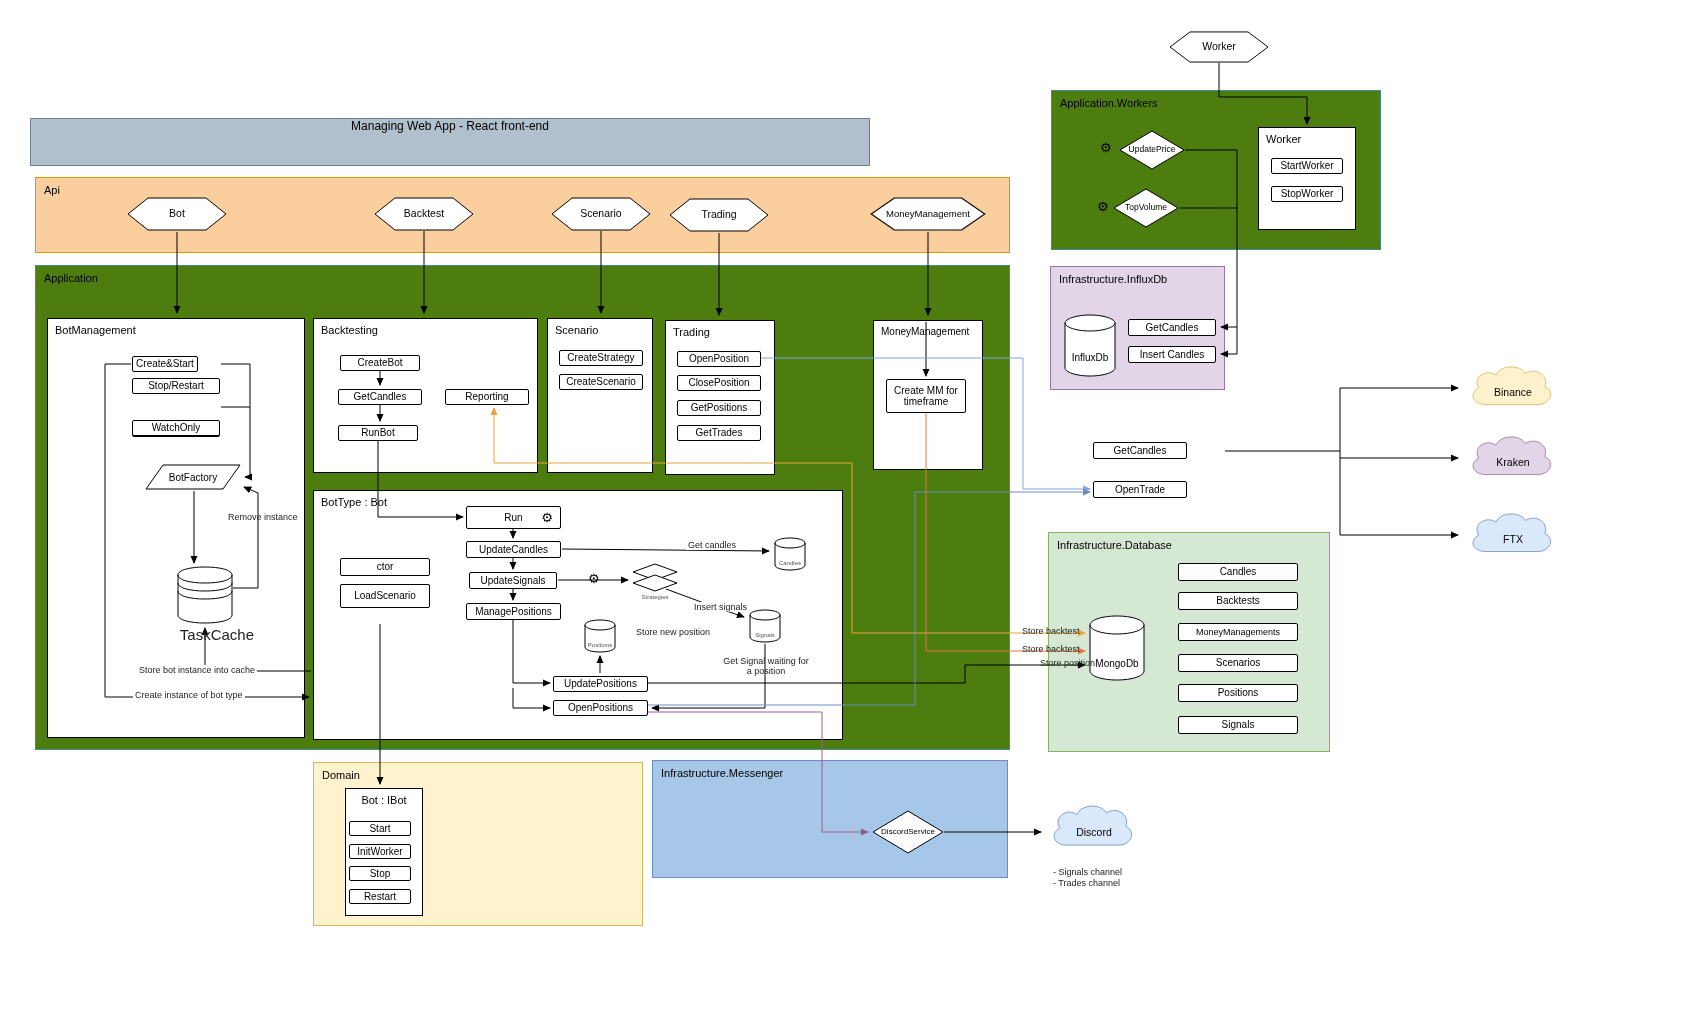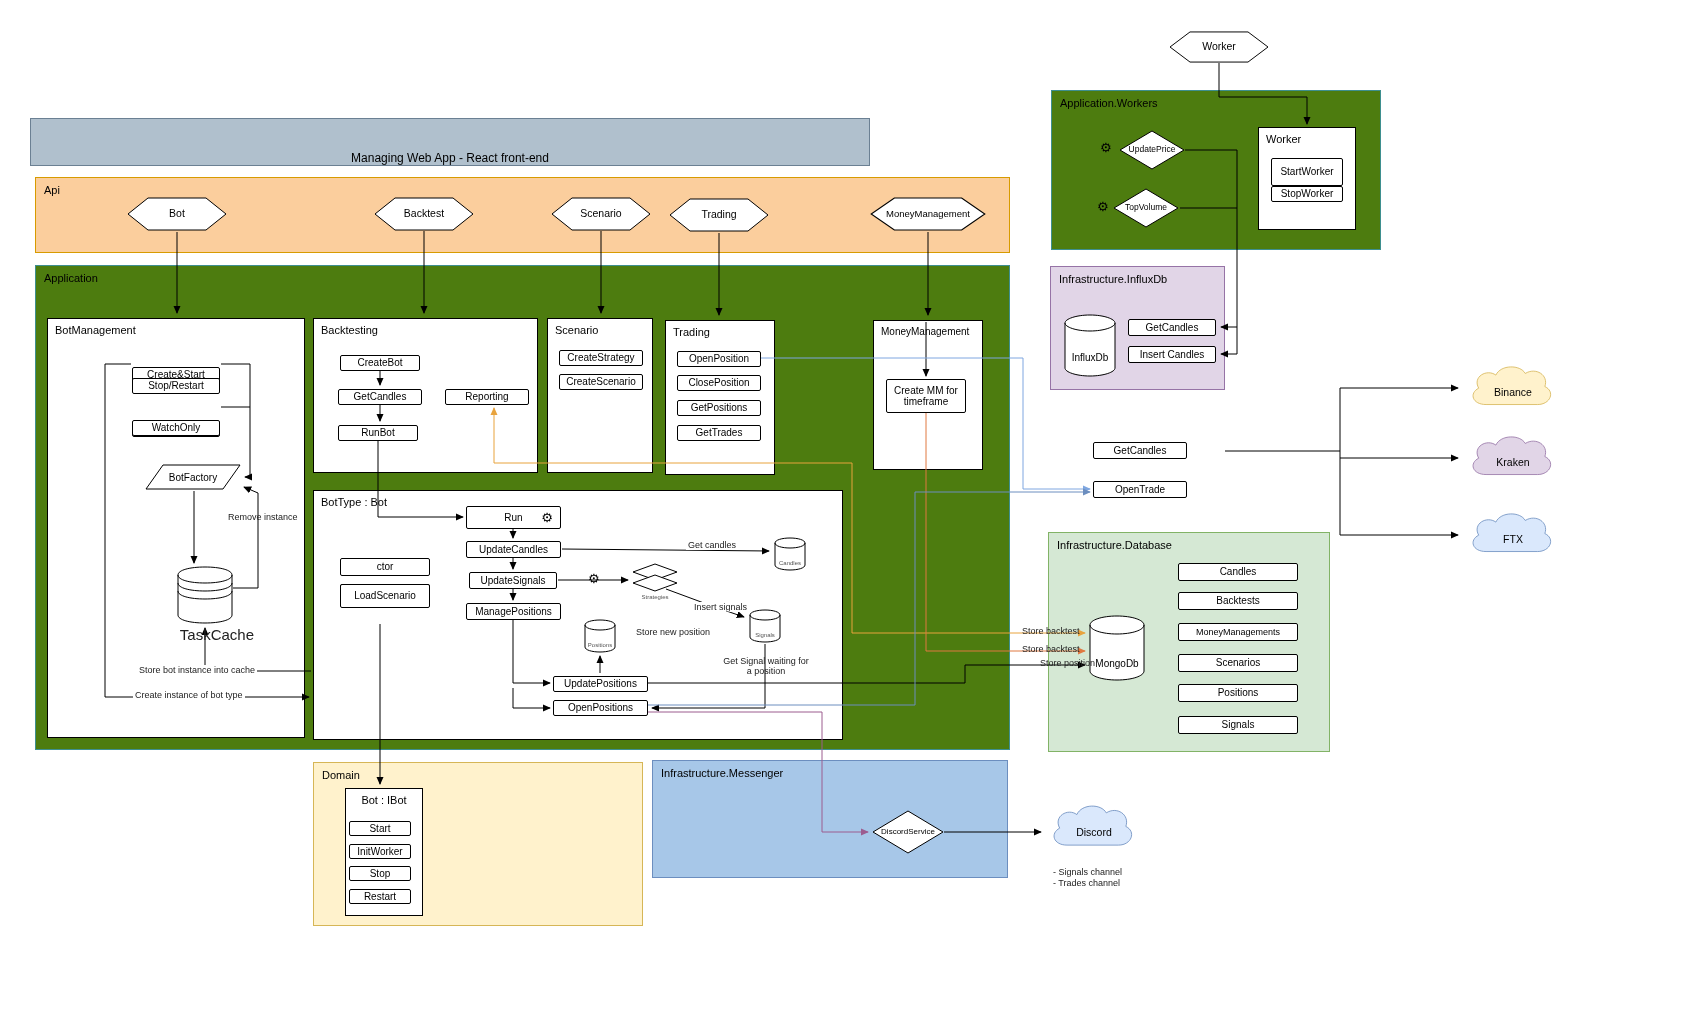--- a/index.html
+++ b/index.html
@@ -23,21 +23,21 @@
   .lbl{position:absolute;font-size:9px;color:#222;white-space:nowrap;z-index:40}
   .lbl.bg{background:#fff;padding:0 2px}
   .gear{font-family:"DejaVu Sans",sans-serif;font-size:13px;line-height:1;color:#000}
   #edges{position:absolute;left:0;top:0;width:1708px;height:1009px;pointer-events:none;z-index:30}
 </style>
 </head>
 <body>
 
 <div id="canvas">
 
-  <div class="band c-gray" style="left:30px;top:118px;width:840px;height:48px;display:flex;align-items:flex-end;justify-content:center">
+  <div class="band c-gray" style="left:30px;top:118px;width:840px;height:48px;display:flex;align-items:flex-start;justify-content:center">
     <span style="font-size:12px">Managing Web App - React front-end</span>
   </div>
 
   <div class="band c-orange" style="left:35px;top:177px;width:975px;height:76px">
     <span class="band-label">Api</span>
   </div>
 
   <div class="band c-teal" style="left:35px;top:265px;width:975px;height:485px">
     <span class="band-label">Application</span>
   </div>
@@ -82,21 +82,21 @@
   <div class="module" style="left:313px;top:490px;width:530px;height:250px">
     <span class="module-title">BotType : Bot</span>
   </div>
   <div class="module" style="left:345px;top:788px;width:78px;height:128px">
     <span class="module-title" style="left:0;width:100%;text-align:center">Bot : IBot</span>
   </div>
   <div class="module" style="left:1258px;top:127px;width:98px;height:103px">
     <span class="module-title">Worker</span>
   </div>
 
-  <div class="btn" style="left:132px;top:367px;width:88px;height:16px">Create&amp;Start</div>
+  <div class="btn" style="left:132px;top:356px;width:66px;height:16px">Create&amp;Start</div>
   <div class="btn" style="left:132px;top:378px;width:88px;height:16px">Stop/Restart</div>
   <div class="btn" style="left:132px;top:421px;width:88px;height:16px">Delete</div>
   <div class="btn" style="left:132px;top:420px;width:88px;height:16px">WatchOnly</div>
 
   <div class="shapewrap" style="left:145px;top:464px;width:96px;height:26px">
     <svg class="shape" viewBox="0 0 96 26" preserveAspectRatio="none">
         <polygon points="18,1 95,1 78,25 1,25" fill="#fff" stroke="#000"></polygon>
       </svg>
     <span class="overlay-label" style="font-size:10px">BotFactory</span>
   </div>
@@ -263,21 +263,21 @@
     <span class="overlay-label" style="font-size:8.5px">UpdatePrice</span>
   </div>
   <div class="shapewrap" style="left:1113px;top:188px;width:66px;height:40px">
     <svg class="shape" viewBox="0 0 66 40" preserveAspectRatio="none">
         <polygon points="33,1 65,20 33,39 1,20" fill="#fff" stroke="#000"></polygon>
       </svg>
     <span class="overlay-label" style="font-size:8.5px">TopVolume</span>
   </div>
   <span class="gear" style="position:absolute;left:1100px;top:141px;z-index:8">⚙</span>
   <span class="gear" style="position:absolute;left:1097px;top:200px;z-index:8">⚙</span>
-  <div class="btn" style="left:1271px;top:158px;width:72px;height:28px">StartWorker</div>
+  <div class="btn" style="left:1271px;top:158px;width:72px;height:16px">StartWorker</div>
   <div class="btn" style="left:1271px;top:186px;width:72px;height:16px">StopWorker</div>
 
   <div class="shapewrap" style="left:1464px;top:362px;width:98px;height:54px">
     <svg class="shape" viewBox="0 0 120 66" preserveAspectRatio="none">
         <path d="M27 52 C10 52 6 38 18 32 C10 18 28 8 39 16 C45 3 69 3 75 14 C88 6 104 16 99 30 C112 36 106 52 90 52 Z" fill="#fff2cc" stroke="#d6b656"></path>
       </svg>
     <span class="overlay-label" style="padding-top:8px">Binance</span>
   </div>
   <div class="shapewrap" style="left:1464px;top:432px;width:98px;height:54px">
     <svg class="shape" viewBox="0 0 120 66" preserveAspectRatio="none">

